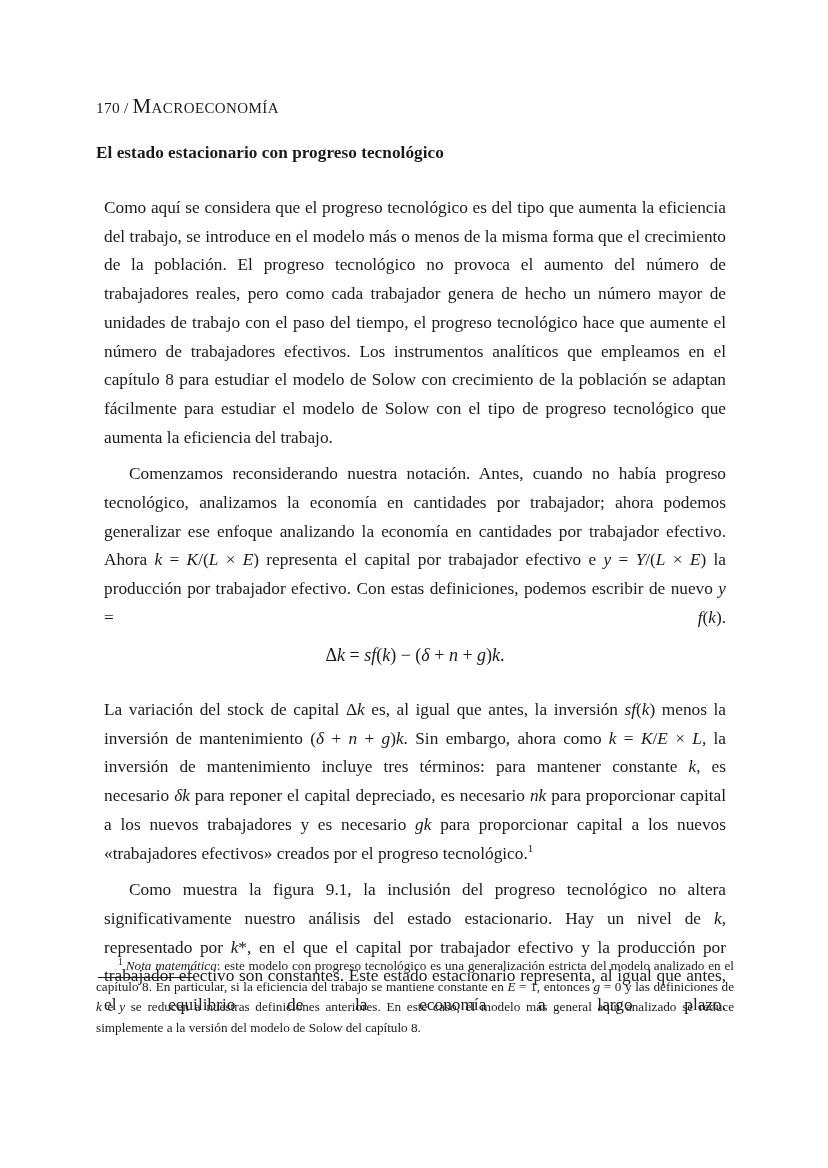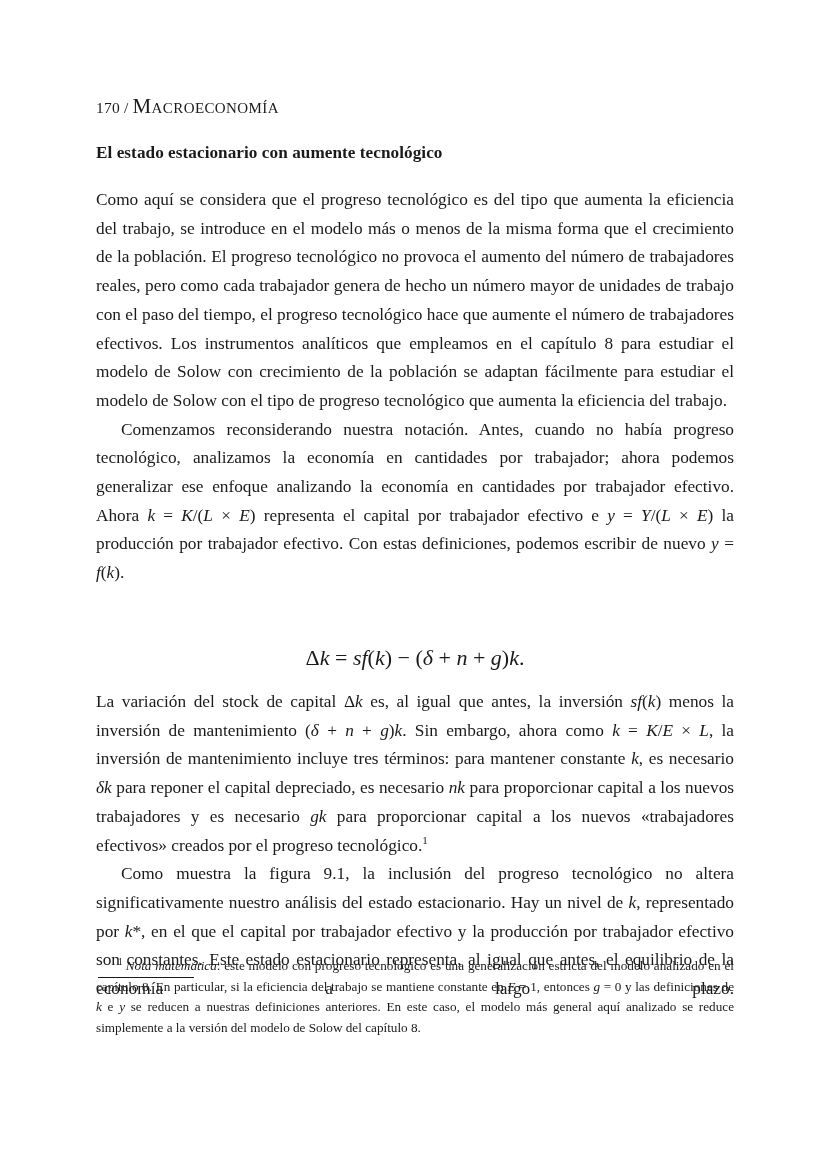--- a/index.html
+++ b/index.html
@@ -52,21 +52,21 @@
   }
 
   
   .body-block {
     position: absolute;
     top: 186px;
     left: 0;
     width: 638px;
   }
   p.body {
-    margin: 0;
+    margin: 8px;
     font-size: 17.3px;
     line-height: 28.7px;
     text-align: justify;
     text-justify: inter-word;
     -webkit-hyphens: none;
     hyphens: none;
   }
   p.body.indent {
     text-indent: 25px;
   }
@@ -86,21 +86,21 @@
     line-height: 0;
   }
 
   
   .equation {
     position: absolute;
     top: 645px;
     left: 0;
     width: 638px;
     text-align: center;
-    font-size: 22px;
+    font-size: 18px;
   }
   .equation .mi { font-style: italic; }
 
   
   .body-block-2 {
     position: absolute;
     top: 688px;
     left: 0;
     width: 638px;
   }
@@ -136,21 +136,21 @@
 <body>
 
 <div class="page">
 
   <div class="running-head">
     <span>170</span>
     <span>/</span>
     <span class="smallcaps">Macroeconomía</span>
   </div>
 
-  <div class="section-heading">El estado estacionario con aumente tecnológico</div>
+  <div class="section-heading">El estado estacionario con progreso tecnológico</div>
 
   <div class="body-block">
     <p class="body" id="p1">Como aquí se considera que el progreso tecnológico es del tipo que aumenta la eficiencia del trabajo, se introduce en el modelo más o menos de la misma forma que el crecimiento de la población. El progreso tecnológico no provoca el aumento del número de trabajadores reales, pero como cada trabajador genera de hecho un número mayor de unidades de trabajo con el paso del tiempo, el progreso tecnológico hace que aumente el número de trabajadores efectivos. Los instrumentos analíticos que empleamos en el capítulo 8 para estudiar el modelo de Solow con crecimiento de la población se adaptan fácilmente para estudiar el modelo de Solow con el tipo de progreso tecnológico que aumenta la eficiencia del trabajo.</p>
     <p class="body indent" id="p2">Comenzamos reconsiderando nuestra notación. Antes, cuando no había progreso tecnológico, analizamos la economía en cantidades por trabajador; ahora podemos generalizar ese enfoque analizando la economía en cantidades por trabajador efectivo. Ahora <span class="mi">k</span> = <span class="mi">K</span>/(<span class="mi">L</span> × <span class="mi">E</span>) representa el capital por trabajador efectivo e <span class="mi">y</span> = <span class="mi">Y</span>/(<span class="mi">L</span> × <span class="mi">E</span>) la producción por trabajador efectivo. Con estas definiciones, podemos escribir de nuevo <span class="mi">y</span> = <span class="mi">f</span>(<span class="mi">k</span>).</p>
   </div>
 
   <div class="equation" id="eq">Δ<span class="mi">k</span> = <span class="mi">sf</span>(<span class="mi">k</span>) − (<span class="mi">δ</span> + <span class="mi">n</span> + <span class="mi">g</span>)<span class="mi">k</span>.</div>
 
   <div class="body-block-2">
     <p class="body" id="p4">La variación del stock de capital Δ<span class="mi">k</span> es, al igual que antes, la inversión <span class="mi">sf</span>(<span class="mi">k</span>) menos la inversión de mantenimiento (<span class="mi">δ</span> + <span class="mi">n</span> + <span class="mi">g</span>)<span class="mi">k</span>. Sin embargo, ahora como <span class="mi">k</span> = <span class="mi">K</span>/<span class="mi">E</span> × <span class="mi">L</span>, la inversión de mantenimiento incluye tres términos: para mantener constante <span class="mi">k</span>, es necesario <span class="mi">δk</span> para reponer el capital depreciado, es necesario <span class="mi">nk</span> para proporcionar capital a los nuevos trabajadores y es necesario <span class="mi">gk</span> para proporcionar capital a los nuevos «trabajadores efectivos» creados por el progreso tecnológico.<span class="fn-ref">1</span></p>

